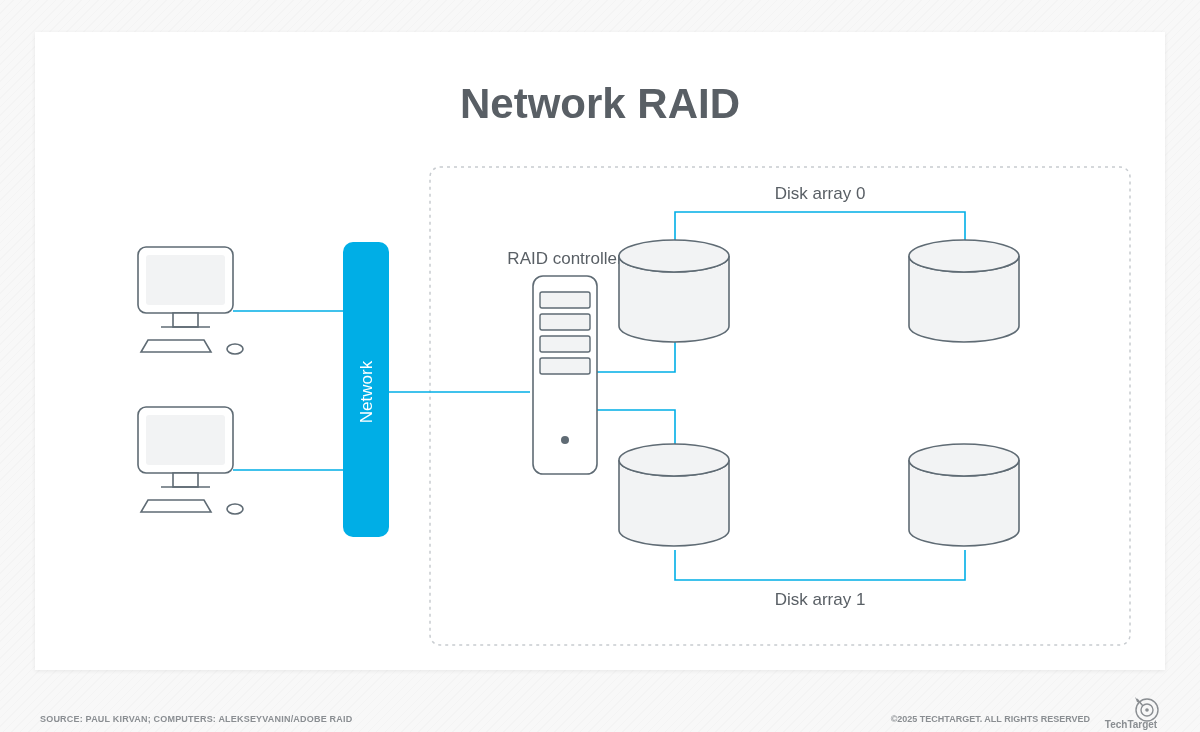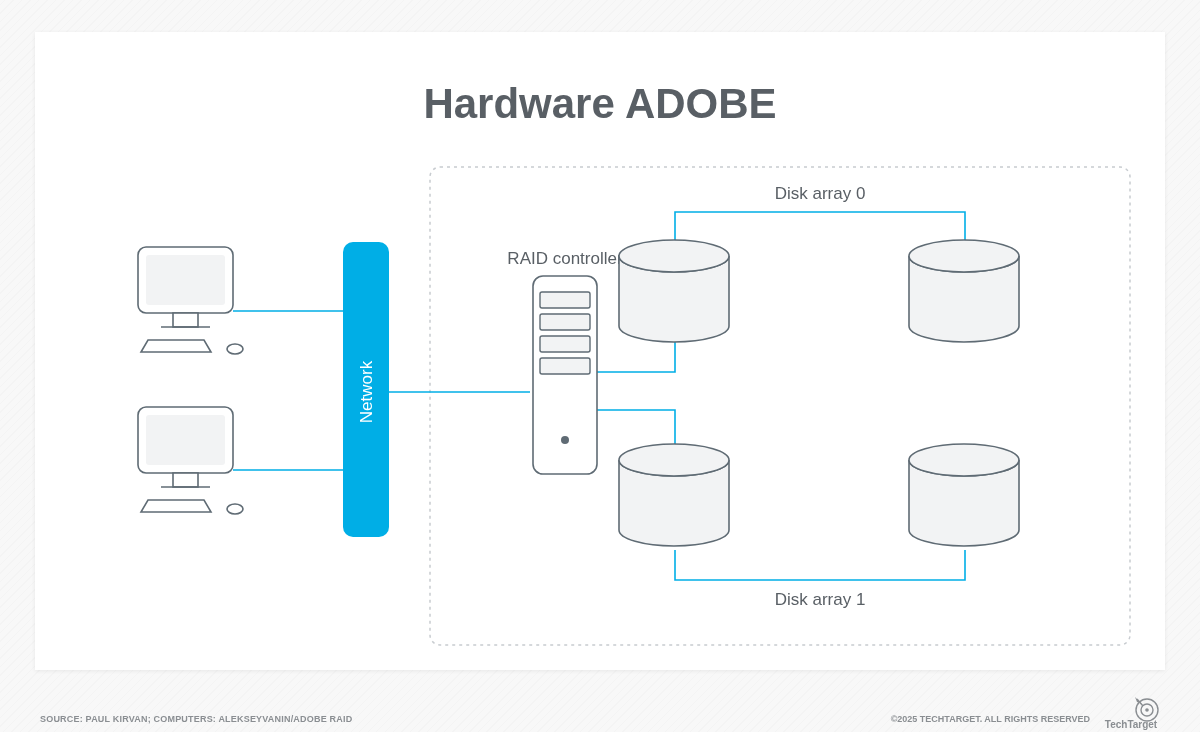--- a/index.html
+++ b/index.html
@@ -58,21 +58,21 @@
     left: 0;
     top: 0;
     width: 1130px;
     height: 638px;
   }
 </style>
 </head>
 <body>
 
 <div class="card">
-  <div class="title">Hardware ADOBE</div>
+  <div class="title">Network RAID</div>
 
   <svg class="svg-stage" viewBox="0 0 1130 638">
 
     <rect x="395" y="135" width="700" height="478" rx="10" ry="10" fill="none" stroke="#c8ccd0" stroke-width="1.5" stroke-dasharray="3 4"></rect>
 
     <line x1="198" y1="279" x2="310" y2="279" stroke="#00aee6" stroke-width="1.6"></line>
 
     <line x1="198" y1="438" x2="310" y2="438" stroke="#00aee6" stroke-width="1.6"></line>
 
     <line x1="352" y1="360" x2="495" y2="360" stroke="#00aee6" stroke-width="1.6"></line>

